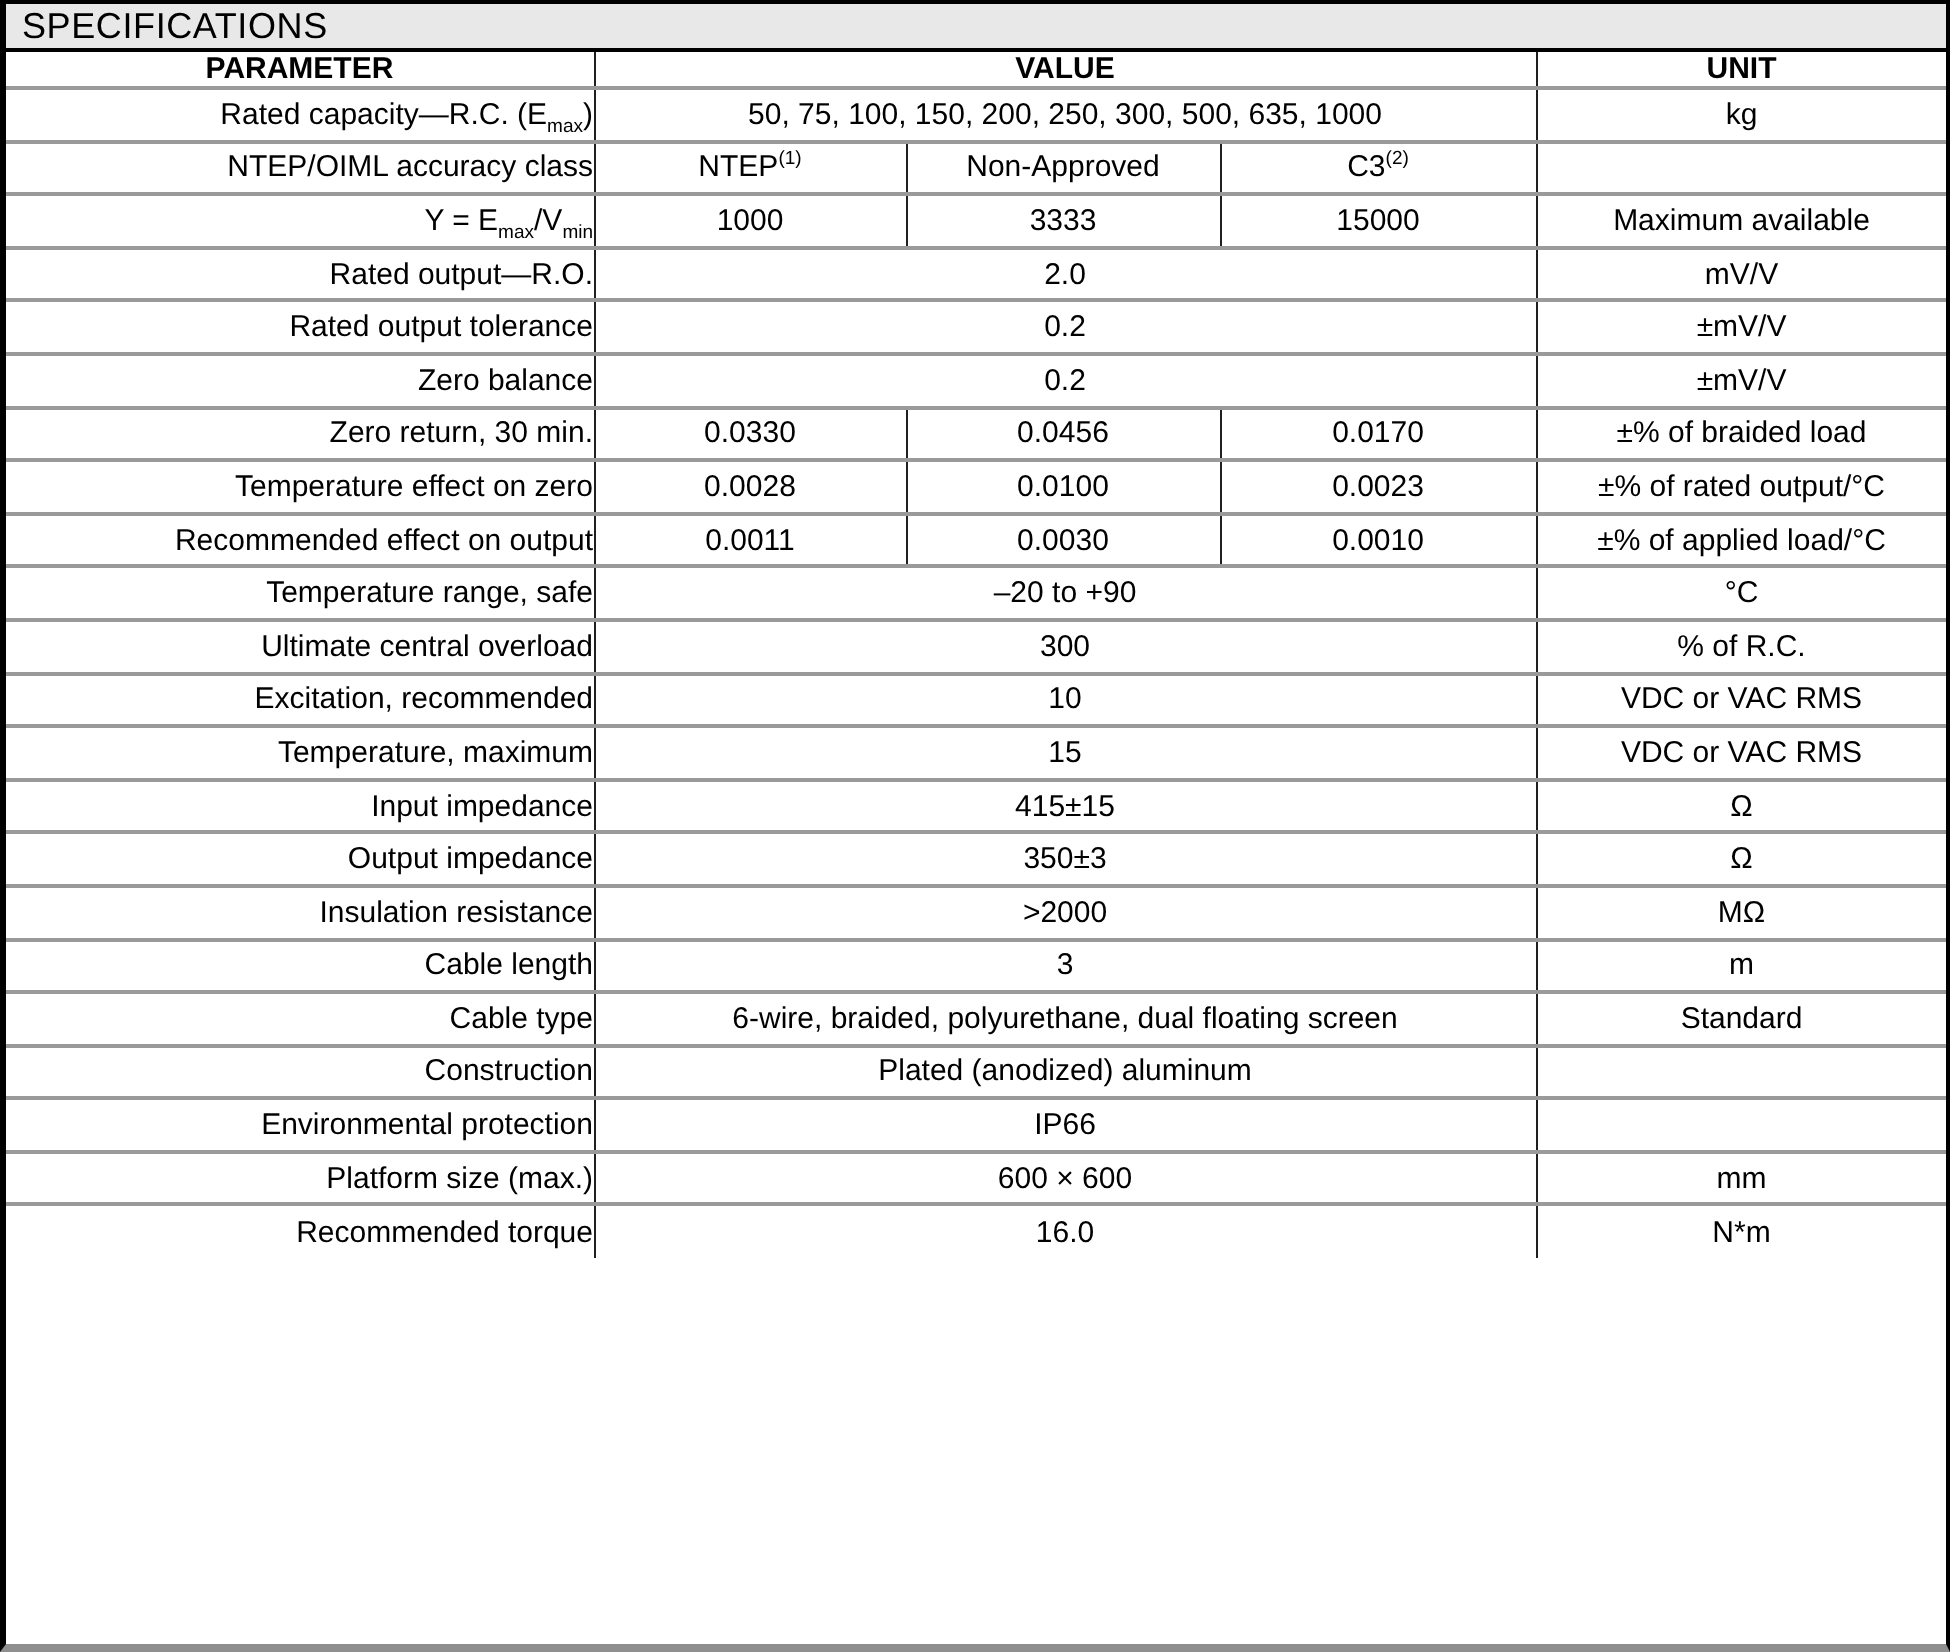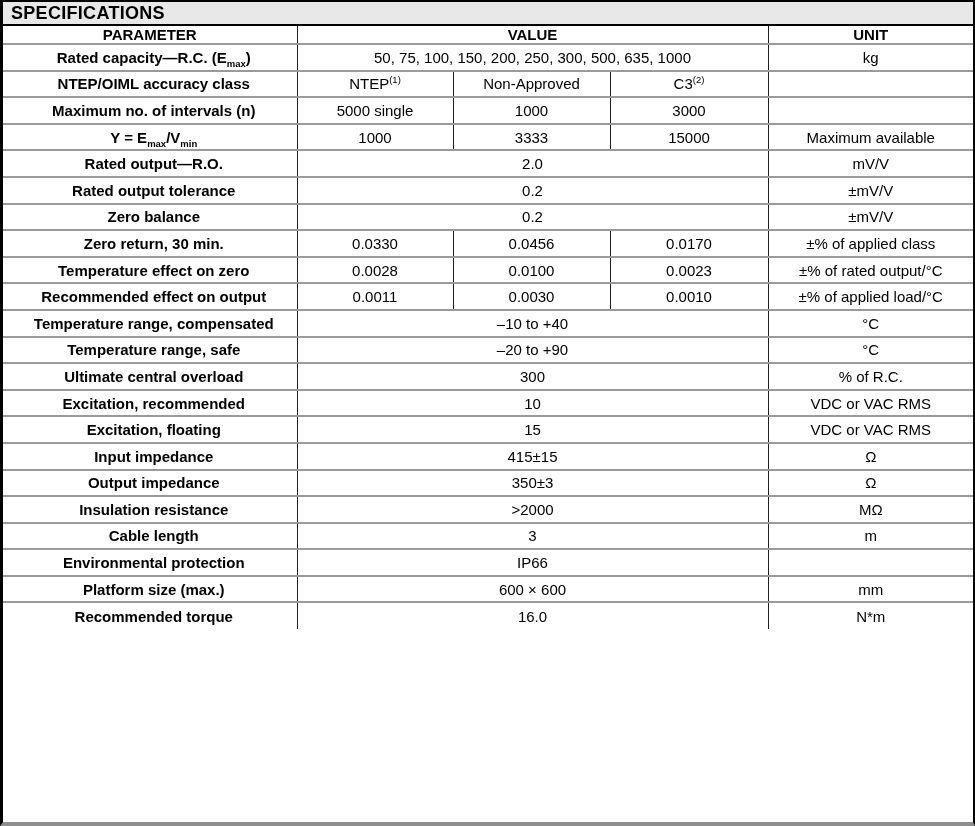--- a/index.html
+++ b/index.html
@@ -26,21 +26,21 @@
     background:var(--row-bg);
   }
   .title-row{
     height:24px;
     background:var(--title-bg);
     border-bottom:2px solid var(--border-black);
     display:flex;align-items:center;
     padding-left:8px;
   }
   .title-row span{
-    font-weight:bold;
+    font-weight:normal;
     font-size:18px;
     letter-spacing:0.3px;
   }
   table{
     width:100%;
     border-collapse:collapse;
     table-layout:fixed;
   }
   col.c-param{width:294px;}
   col.c-v1{width:156px;}
@@ -59,22 +59,22 @@
     height:26.6px;
     font-size:15px;
     border-bottom:2px solid var(--border-gray);
     padding:0;
     overflow:hidden;
     white-space:nowrap;
   }
   tbody tr:last-child td{border-bottom:none;}
   .vr{border-right:1px solid var(--vline);}
   td.param{
-    font-weight:bold;
-    text-align:center;
+    font-weight:normal;
+    text-align:right;
     padding-left:8px;
     margin-left:39px;
   }
   td.val, td.unit{text-align:center;}
   sub{font-size:9.5px;line-height:0;}
   sup{font-size:9.5px;line-height:0;}
 </style>
 </head>
 <body>
 
@@ -104,27 +104,20 @@
           <td class="unit">kg</td>
         </tr>
         <tr>
           <td class="param vr">NTEP/OIML accuracy class</td>
           <td class="val vr">NTEP<sup>(1)</sup></td>
           <td class="val vr">Non-Approved</td>
           <td class="val vr">C3<sup>(2)</sup></td>
           <td class="unit"></td>
         </tr>
         <tr>
-          <td class="param vr">Maximum no. of intervals (n)</td>
-          <td class="val vr">5000 single</td>
-          <td class="val vr">1000</td>
-          <td class="val vr">3000</td>
-          <td class="unit"></td>
-        </tr>
-        <tr>
           <td class="param vr">Y = E<sub>max</sub>/V<sub>min</sub></td>
           <td class="val vr">1000</td>
           <td class="val vr">3333</td>
           <td class="val vr">15000</td>
           <td class="unit">Maximum available</td>
         </tr>
         <tr>
           <td class="param vr">Rated output—R.O.</td>
           <td class="val vr" colspan="3">2.0</td>
           <td class="unit">mV/V</td>
@@ -137,58 +130,53 @@
         <tr>
           <td class="param vr">Zero balance</td>
           <td class="val vr" colspan="3">0.2</td>
           <td class="unit">±mV/V</td>
         </tr>
         <tr>
           <td class="param vr">Zero return, 30 min.</td>
           <td class="val vr">0.0330</td>
           <td class="val vr">0.0456</td>
           <td class="val vr">0.0170</td>
-          <td class="unit">±% of applied class</td>
+          <td class="unit">±% of braided load</td>
         </tr>
         <tr>
           <td class="param vr">Temperature effect on zero</td>
           <td class="val vr">0.0028</td>
           <td class="val vr">0.0100</td>
           <td class="val vr">0.0023</td>
           <td class="unit">±% of rated output/°C</td>
         </tr>
         <tr>
           <td class="param vr">Recommended effect on output</td>
           <td class="val vr">0.0011</td>
           <td class="val vr">0.0030</td>
           <td class="val vr">0.0010</td>
           <td class="unit">±% of applied load/°C</td>
         </tr>
         <tr>
-          <td class="param vr">Temperature range, compensated</td>
-          <td class="val vr" colspan="3">–10 to +40</td>
-          <td class="unit">°C</td>
-        </tr>
-        <tr>
           <td class="param vr">Temperature range, safe</td>
           <td class="val vr" colspan="3">–20 to +90</td>
           <td class="unit">°C</td>
         </tr>
         <tr>
           <td class="param vr">Ultimate central overload</td>
           <td class="val vr" colspan="3">300</td>
           <td class="unit">% of R.C.</td>
         </tr>
         <tr>
           <td class="param vr">Excitation, recommended</td>
           <td class="val vr" colspan="3">10</td>
           <td class="unit">VDC or VAC RMS</td>
         </tr>
         <tr>
-          <td class="param vr">Excitation, floating</td>
+          <td class="param vr">Temperature, maximum</td>
           <td class="val vr" colspan="3">15</td>
           <td class="unit">VDC or VAC RMS</td>
         </tr>
         <tr>
           <td class="param vr">Input impedance</td>
           <td class="val vr" colspan="3">415±15</td>
           <td class="unit">Ω</td>
         </tr>
         <tr>
           <td class="param vr">Output impedance</td>
@@ -197,20 +185,30 @@
         </tr>
         <tr>
           <td class="param vr">Insulation resistance</td>
           <td class="val vr" colspan="3">&gt;2000</td>
           <td class="unit">MΩ</td>
         </tr>
         <tr>
           <td class="param vr">Cable length</td>
           <td class="val vr" colspan="3">3</td>
           <td class="unit">m</td>
+        </tr>
+        <tr>
+          <td class="param vr">Cable type</td>
+          <td class="val vr" colspan="3">6-wire, braided, polyurethane, dual floating screen</td>
+          <td class="unit">Standard</td>
+        </tr>
+        <tr>
+          <td class="param vr">Construction</td>
+          <td class="val vr" colspan="3">Plated (anodized) aluminum</td>
+          <td class="unit"></td>
         </tr>
         <tr>
           <td class="param vr">Environmental protection</td>
           <td class="val vr" colspan="3">IP66</td>
           <td class="unit"></td>
         </tr>
         <tr>
           <td class="param vr">Platform size (max.)</td>
           <td class="val vr" colspan="3">600 × 600</td>
           <td class="unit">mm</td>

